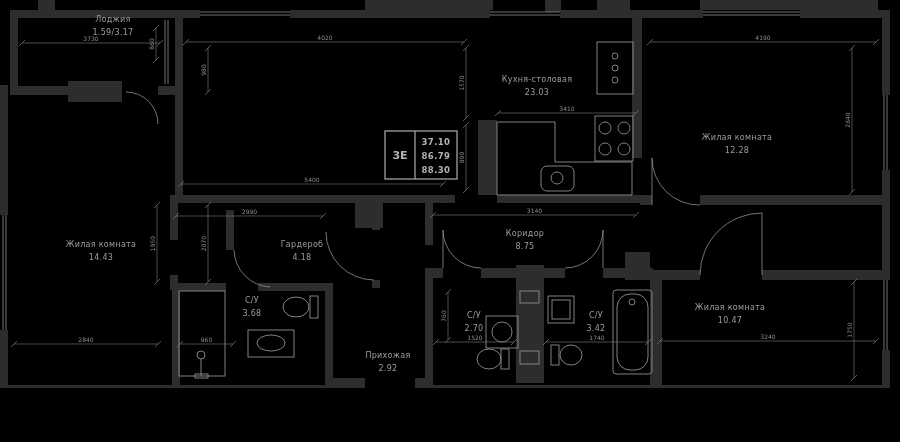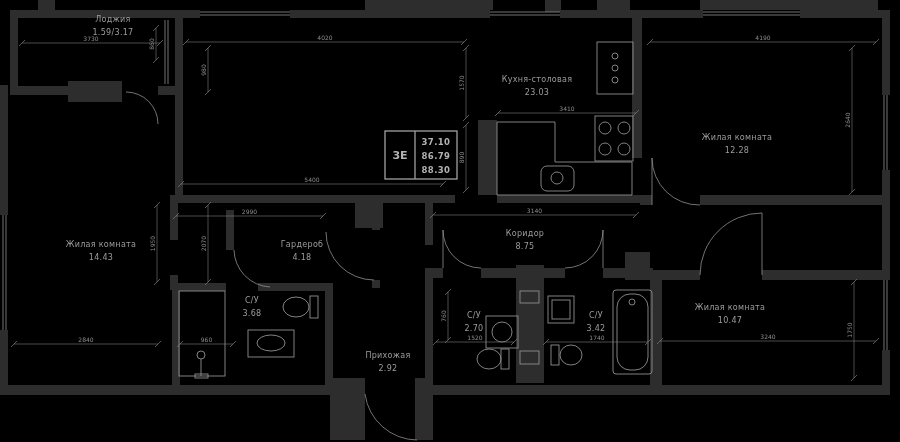--- a/index.html
+++ b/index.html
@@ -1,16 +1,16 @@
 <!DOCTYPE html>
 <html><head>
 <meta charset="utf-8">
 <style>
   html,body{margin:0;padding:0;background:#000;}
-  .stage{position:relative;width:900px;height:442px;background:#000;overflow:hidden;
+  .stage{position:relative;width:900px;height:388px;background:#000;overflow:hidden;
          font-family:"DejaVu Sans",sans-serif;}
   svg{display:block;}
   text{font-family:"DejaVu Sans",sans-serif;}
   .room-name{font-size:8px;fill:#9c9c9c;letter-spacing:.3px;}
   .room-area{font-size:8px;fill:#9c9c9c;letter-spacing:.3px;}
   .dim-text{font-size:6px;fill:#8d8d8d;}
   .stamp-type{font-size:11px;font-weight:bold;fill:#b2b2b2;}
   .stamp-num{font-size:8.5px;font-weight:bold;fill:#b2b2b2;letter-spacing:.4px;}
 </style>
 </head>

